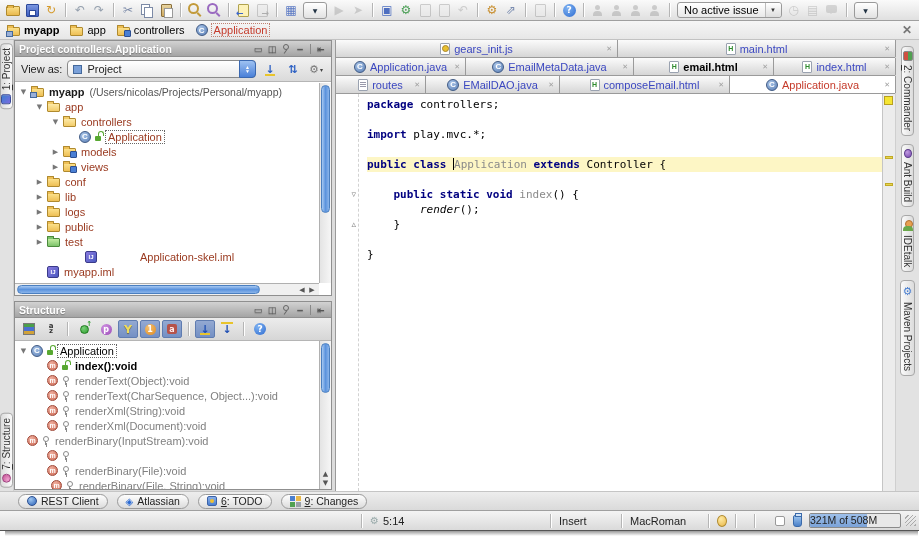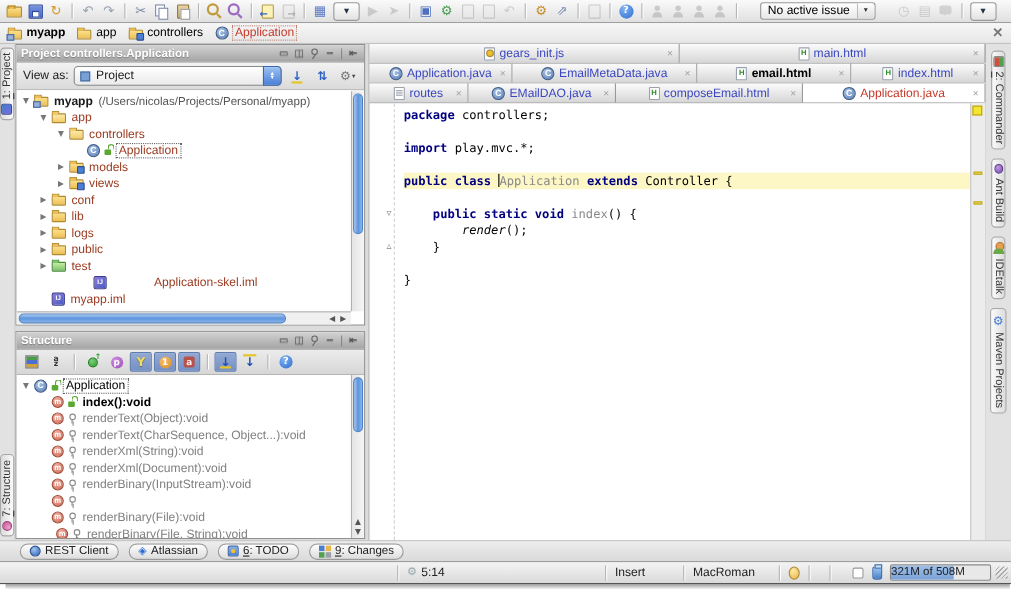--- a/index.html
+++ b/index.html
@@ -29,21 +29,21 @@
 .ic-back::after{content:"←";position:absolute;bottom:1px;left:2px;font-size:9px;font-weight:bold;color:#3a66cc}
 .ic-forward::after{content:"→";position:absolute;bottom:1px;right:2px;font-size:9px;font-weight:bold;color:#667}
 .ic-config-dropdown,.ic-overflow-dropdown{width:24px;border:1px solid #9a9a9a;background:linear-gradient(#fff,#e2e2e2);border-radius:3px;margin:0 2px}
 .ic-config-dropdown::before,.ic-overflow-dropdown::before{content:"▼";font-size:6px;color:#234}
 .ic-help::before{content:"?";width:13px;height:13px;border-radius:50%;background:radial-gradient(circle at 35% 30%,#7fb3f2,#2e6bd0);color:#fff;font-size:9px;font-weight:bold;display:flex;align-items:center;justify-content:center}
 .tbi[class*="ic-user-"]::before{content:"";position:absolute;top:3px;left:6px;width:5px;height:5px;border-radius:50%;background:#9aa0a8}
 .tbi[class*="ic-user-"]::after{content:"";position:absolute;bottom:3px;left:4px;width:9px;height:5px;border-radius:4px 4px 0 0;background:#9aa0a8}
 .ic-commit::before,.ic-update::before,.ic-export-html::before{content:"";width:9px;height:11px;background:#ececec;border:1px solid #9a9a9a;border-radius:1px}
 .ic-comment::before{content:"";width:11px;height:8px;background:#aab0b8;border-radius:2px;margin-top:-2px}
 .ic-comment::after{content:"";position:absolute;bottom:2px;left:5px;border:3px solid transparent;border-top-color:#aab0b8}
-.tcombo{height:16px;display:flex;align-items:center;border:1px solid #9a9a9a;border-radius:3px;background:linear-gradient(#fff,#e8e8e8);font-size:11px;padding-left:6px;margin:0 16px;flex:none}
+.tcombo{height:16px;display:flex;align-items:center;border:1px solid #9a9a9a;border-radius:3px;background:linear-gradient(#fff,#e8e8e8);font-size:11px;padding-left:6px;margin:0 2px;flex:none}
 .tcombo-b{width:16px;align-self:stretch;display:flex;align-items:center;justify-content:center;font-size:6px;color:#333;border-left:1px solid #bbb;margin-left:6px;background:linear-gradient(#fff,#ddd);border-radius:0 3px 3px 0}
 
 .navbar{height:19px;flex:none;display:flex;align-items:center;gap:11px;padding:0 7px;background:linear-gradient(#f6f6f6,#e7e7e7);border-bottom:1px solid #c2c2c2;font-size:11px}
 .crumb{display:flex;align-items:center;gap:4px}
 .crumb-t.b{font-weight:bold}
 .crumb-sel .crumb-t{color:#c53a2a;outline:1px dotted #c08070;padding:0 2px}
 .nav-close{margin-left:auto;color:#777;font-size:12px;font-weight:bold}
 
 .main{flex:1;display:flex;background:#dcdcdc;overflow:hidden}
 .stripe{flex:none;background:#e2e2e2;display:flex;flex-direction:column;align-items:center}
@@ -458,21 +458,21 @@
                 <span class="fi method-icon"></span>
                 <span class="bdg key-badge"></span>
                 <span class="tlab">renderXml(String):void</span>
               </div>
               <div class="trow" style="padding-left: 20px;">
                 <span class="texp"></span>
                 <span class="fi method-icon"></span>
                 <span class="bdg key-badge"></span>
                 <span class="tlab">renderXml(Document):void</span>
               </div>
-              <div class="trow" style="padding-left: 20px;">
+              <div class="trow" style="">
                 <span class="texp"></span>
                 <span class="fi method-icon"></span>
                 <span class="bdg key-badge"></span>
                 <span class="tlab">renderBinary(InputStream):void</span>
               </div>
               <div class="trow" style="padding-left: 20px;">
                 <span class="texp"></span>
                 <span class="fi method-icon"></span>
                 <span class="bdg key-badge"></span>
               </div>

